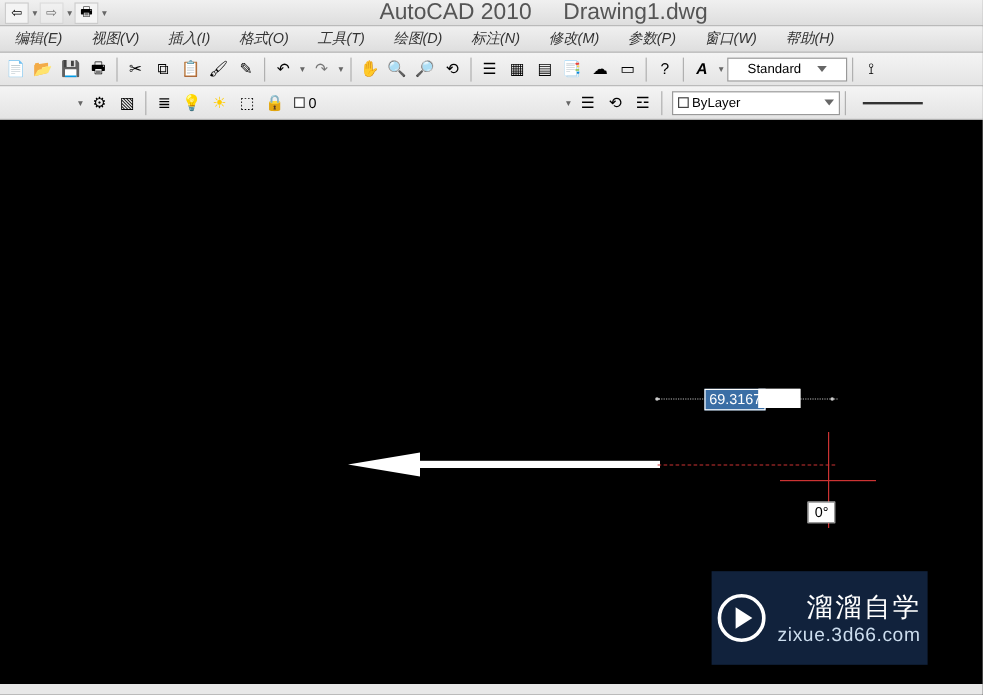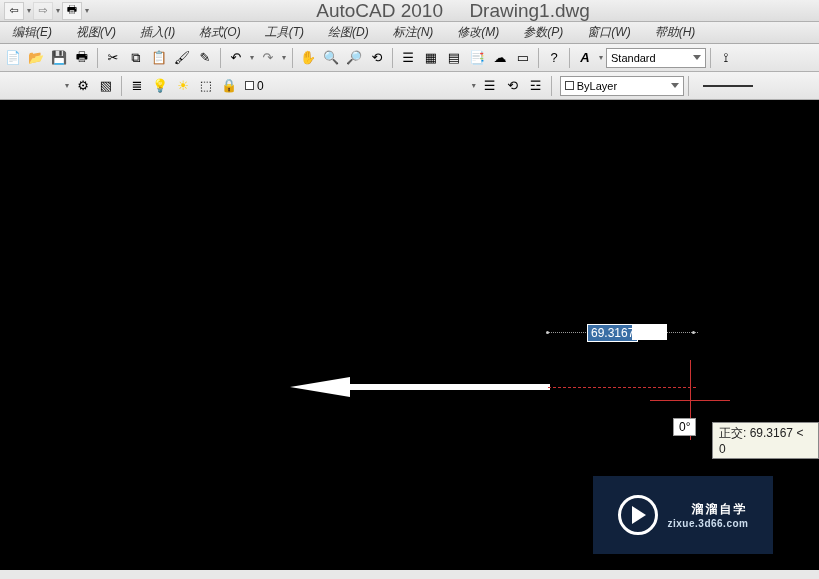--- a/index.html
+++ b/index.html
@@ -64,35 +64,35 @@
     }
     .tool-sep {
       width: 1px; height: 20px;
       background: #b0b0b0;
       margin: 0 3px;
     }
     .style-combo {
       width: 100px; height: 20px;
       background: white; border: 1px solid #999;
       display: flex; align-items: center;
-      padding: 0 4px;
+      padding: 0 16px;
       font-size: 11px;
       justify-content: space-between;
     }
     .toolbar2 {
       background: linear-gradient(#f4f4f4, #e4e4e4);
       height: 28px;
       display: flex;
       align-items: center;
       border-bottom: 1px solid #b0b0b0;
       padding: 0 2px;
       gap: 1px;
     }
     .layer-combo {
-      width: 124px; height: 20px;
+      width: 140px; height: 20px;
       background: white; border: 1px solid #999;
       display: flex; align-items: center;
       padding: 0 4px;
       font-size: 11px;
       justify-content: space-between;
       margin-left: 4px;
     }
     .drawing-area {
       background: #000;
       width: 819px;
@@ -182,22 +182,22 @@
       display: flex; align-items: center; justify-content: center;
     }
     .play-triangle {
       width: 0; height: 0;
       border-left: 14px solid #fff;
       border-top: 9px solid transparent;
       border-bottom: 9px solid transparent;
       margin-left: 3px;
     }
     .watermark-text { display: flex; flex-direction: column; align-items: flex-start; }
-    .watermark-text .line1 { font-size: 12px; font-weight: bold; letter-spacing: 2px; margin-left: 24px;}
-    .watermark-text .line2 { font-size: 10px; letter-spacing: 0.5px; color: #cde; font-weight: bold;}
+    .watermark-text .line1 { font-size: 22px; font-weight: normal; letter-spacing: 2px; margin-left: 24px;}
+    .watermark-text .line2 { font-size: 16px; letter-spacing: 0.5px; color: #cde;}
     .line-weight {
       width: 50px; height: 2px; background: #333;
       margin-left: 10px;
     }
     .combo-arrow {
       width: 0; height: 0;
       border-left: 4px solid transparent;
       border-right: 4px solid transparent;
       border-top: 5px solid #666;
     }
@@ -321,21 +321,20 @@
   <div class="white-arrow-head" style="left:290px; top:277px;"></div>
   <div class="white-arrow" style="left:350px; top:284px; width:200px;"></div>
 
   <div class="dashed-line" style="left:548px; top:287px; width:148px;"></div>
 
   <div class="crosshair-h" style="left:650px; top:300px; width:80px;"></div>
   <div class="crosshair-v" style="left:690px; top:260px; height:80px;"></div>
 
   <div class="angle-label" style="left:673px; top:318px;">0°</div>
 
-  <div class="tooltip" style="left:712px; top:322px;">正交: 69.3167 &lt; 0</div>
 
   <div class="watermark">
     <div class="play-circle">
       <div class="play-triangle"></div>
     </div>
     <div class="watermark-text">
       <div class="line1">溜溜自学</div>
       <div class="line2">zixue.3d66.com</div>
     </div>
   </div>

